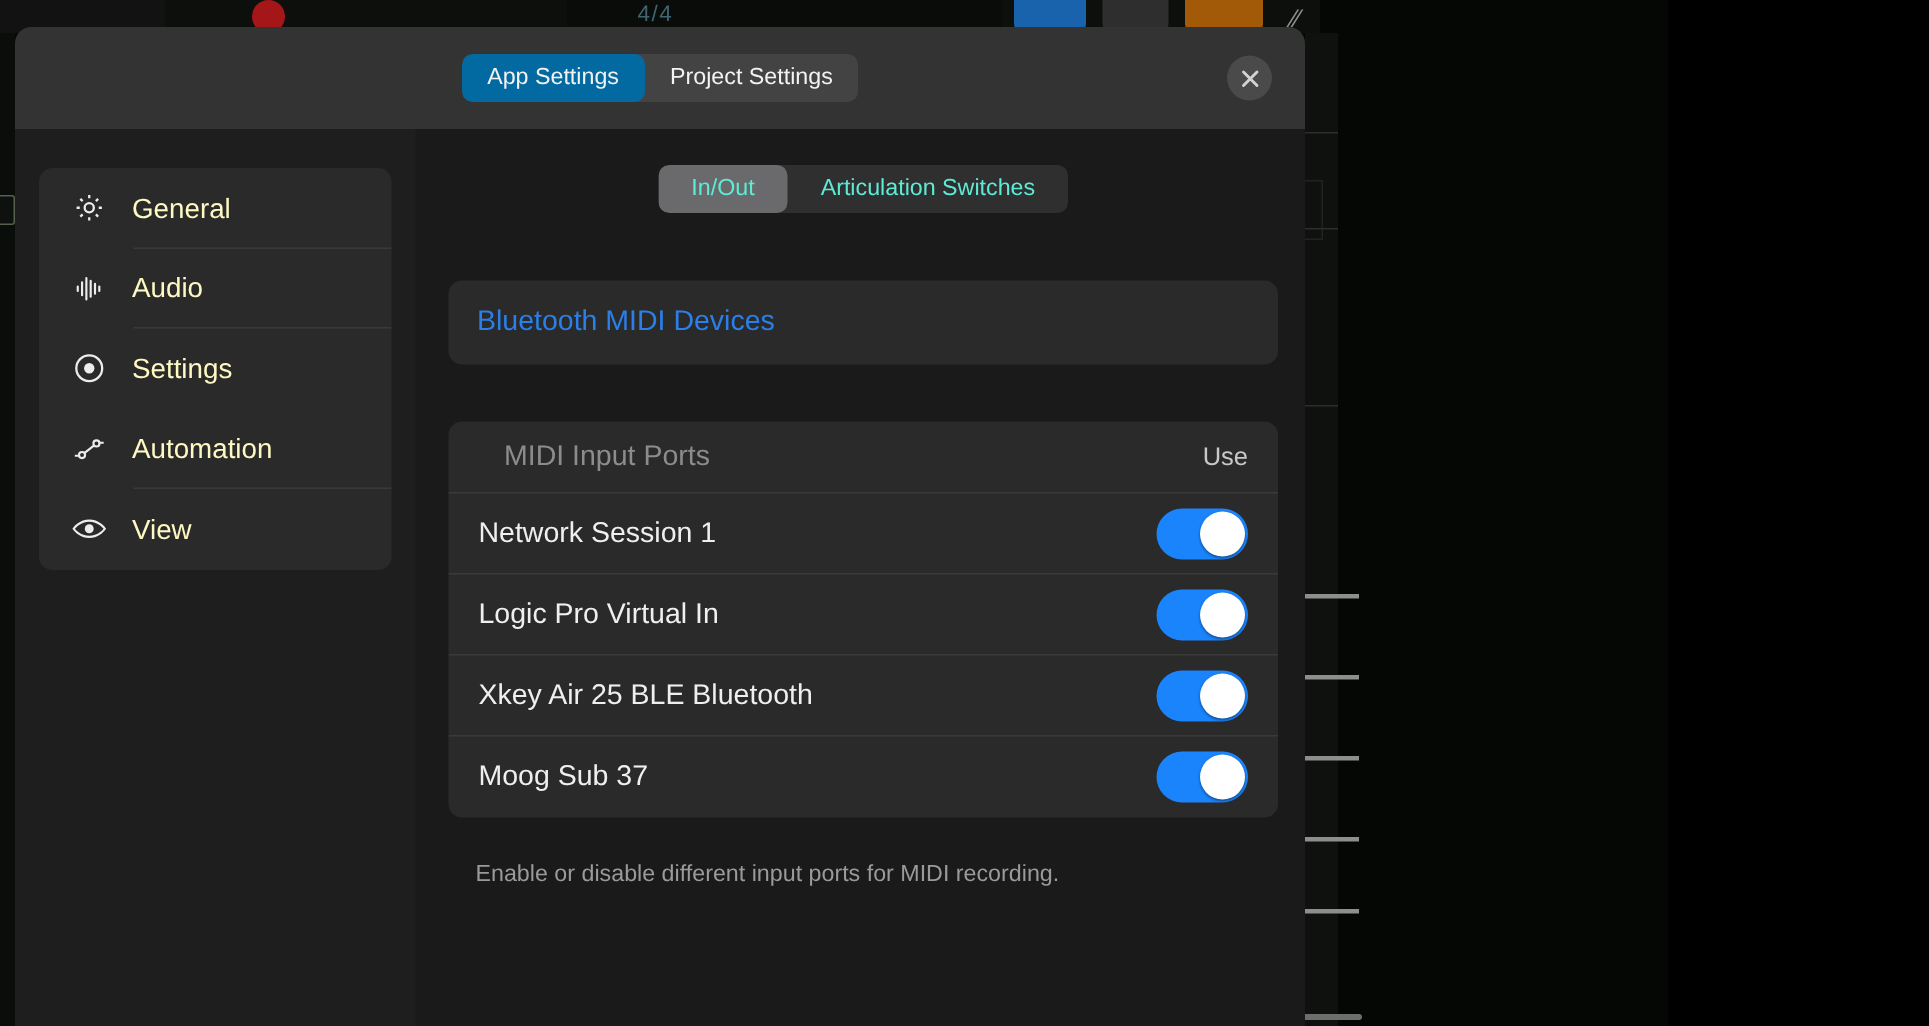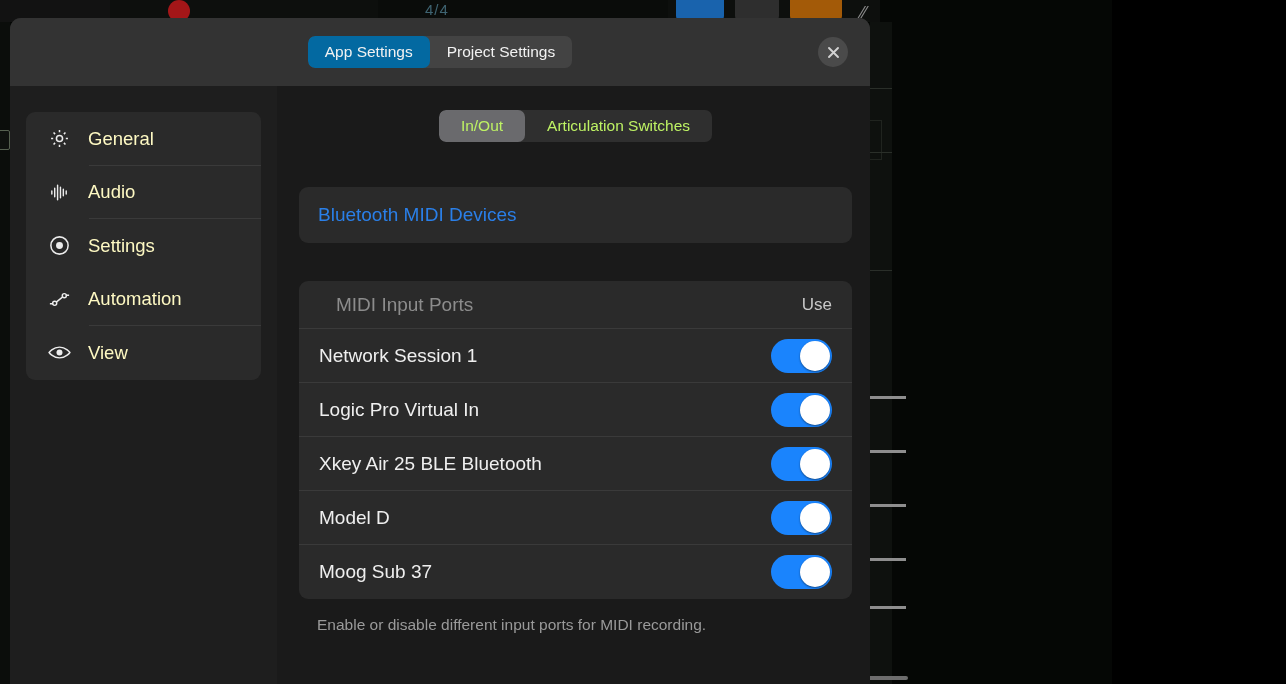--- a/index.html
+++ b/index.html
@@ -140,21 +140,21 @@
     flex: 1; background: #1a1a1a; padding: 24px 26px 0 22px;
     display: flex; flex-direction: column; align-items: center;
   }
   .inout-tabs {
     display: flex; background: #2f2f2f; border-radius: 7px;
     height: 32px; overflow: hidden; margin-bottom: 45px;
   }
   .inout-tab {
     display: flex; align-items: center; justify-content: center;
     padding: 0 22px; height: 32px; font-size: 15.5px;
-    color: #bef264; border-radius: 7px; cursor: default;
+    color: #5eead4; border-radius: 7px; cursor: default;
   }
   .inout-tab.active { background: #6a6a6d; }
 
   .card {
     width: 553px; background: #2a2a2a; border-radius: 9px;
   }
   .bt-card {
     padding: 17px 19px; margin-bottom: 38px;
   }
   .bt-link {
@@ -182,20 +182,21 @@
     background: #1a84fd; position: relative; cursor: default; flex: 0 0 61px;
   }
   .toggle .knob {
     position: absolute; top: 2px; left: 29px;
     width: 30px; height: 30px; border-radius: 50%;
     background: #ffffff; box-shadow: 0 1px 2px rgba(0,0,0,.45);
   }
   .footnote {
     width: 553px; font-size: 15.5px; color: #9a9a9a;
     padding: 17px 2px 0 18px;
+    margin-top: 12px;
   }
 </style>
 </head>
 <body>
 
 <div id="root">
 
   <div class="bg">
     <div class="bg-left-panel"></div>
     <div class="bg-left-box"></div>
@@ -342,26 +343,20 @@
             </span>
           </div>
 
           <div class="port-row">
             <span class="port-name">Xkey Air 25 BLE Bluetooth</span>
             <span class="toggle">
               <span class="knob"></span>
             </span>
           </div>
 
-          <div class="port-row">
-            <span class="port-name">Model D</span>
-            <span class="toggle">
-              <span class="knob"></span>
-            </span>
-          </div>
 
           <div class="port-row">
             <span class="port-name">Moog Sub 37</span>
             <span class="toggle">
               <span class="knob"></span>
             </span>
           </div>
         </div>
 
         <div class="footnote">Enable or disable different input ports for MIDI recording.</div>

